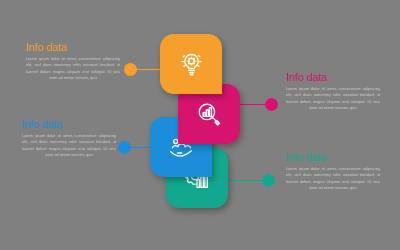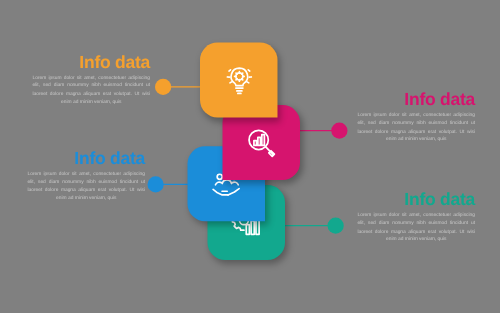--- a/index.html
+++ b/index.html
@@ -12,22 +12,22 @@
   }
   #stage { position:absolute; inset:0; width:400px; height:250px; }
 
   
   .conn-line { position:absolute; height:1px; }
   .conn-dot  { position:absolute; border-radius:50%; }
 
   
   .tblock { position:absolute; width:94px; }
   .tblock .ttl {
-    font-size:14px; font-weight:bold; letter-spacing:-0.2px;
-    text-align:right; margin-bottom:3px; line-height:1;
+    font-size:11px; font-weight:normal; letter-spacing:-0.2px;
+    text-align:left; margin-bottom:3px; line-height:1;
   }
   .tblock .body {
     font-size:3.9px; line-height:1.62; color:#c9c9c9;
     text-align:justify; text-align-last:center;
   }
 
   
   .card {
     position:absolute;
     display:flex; align-items:center; justify-content:center;

